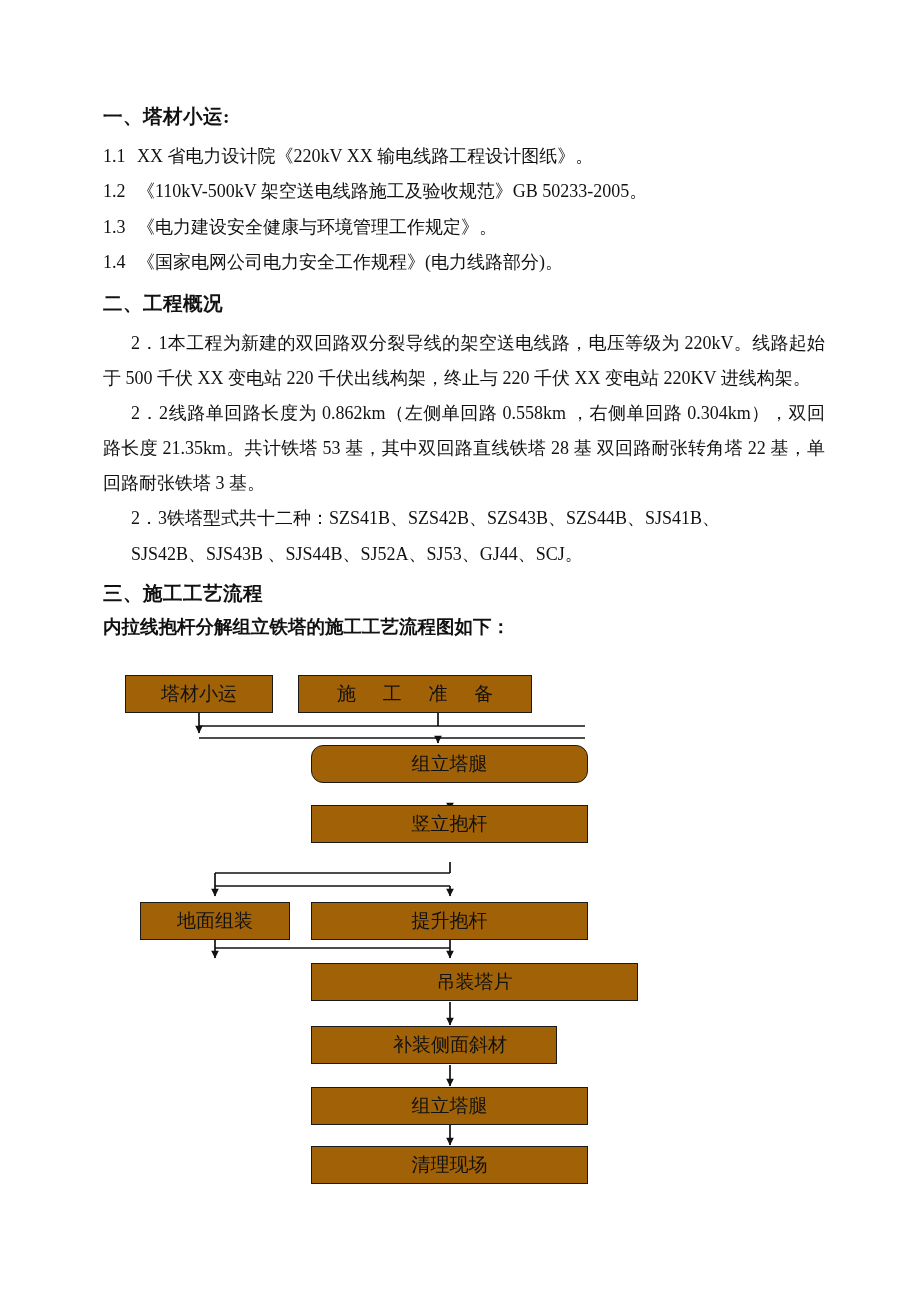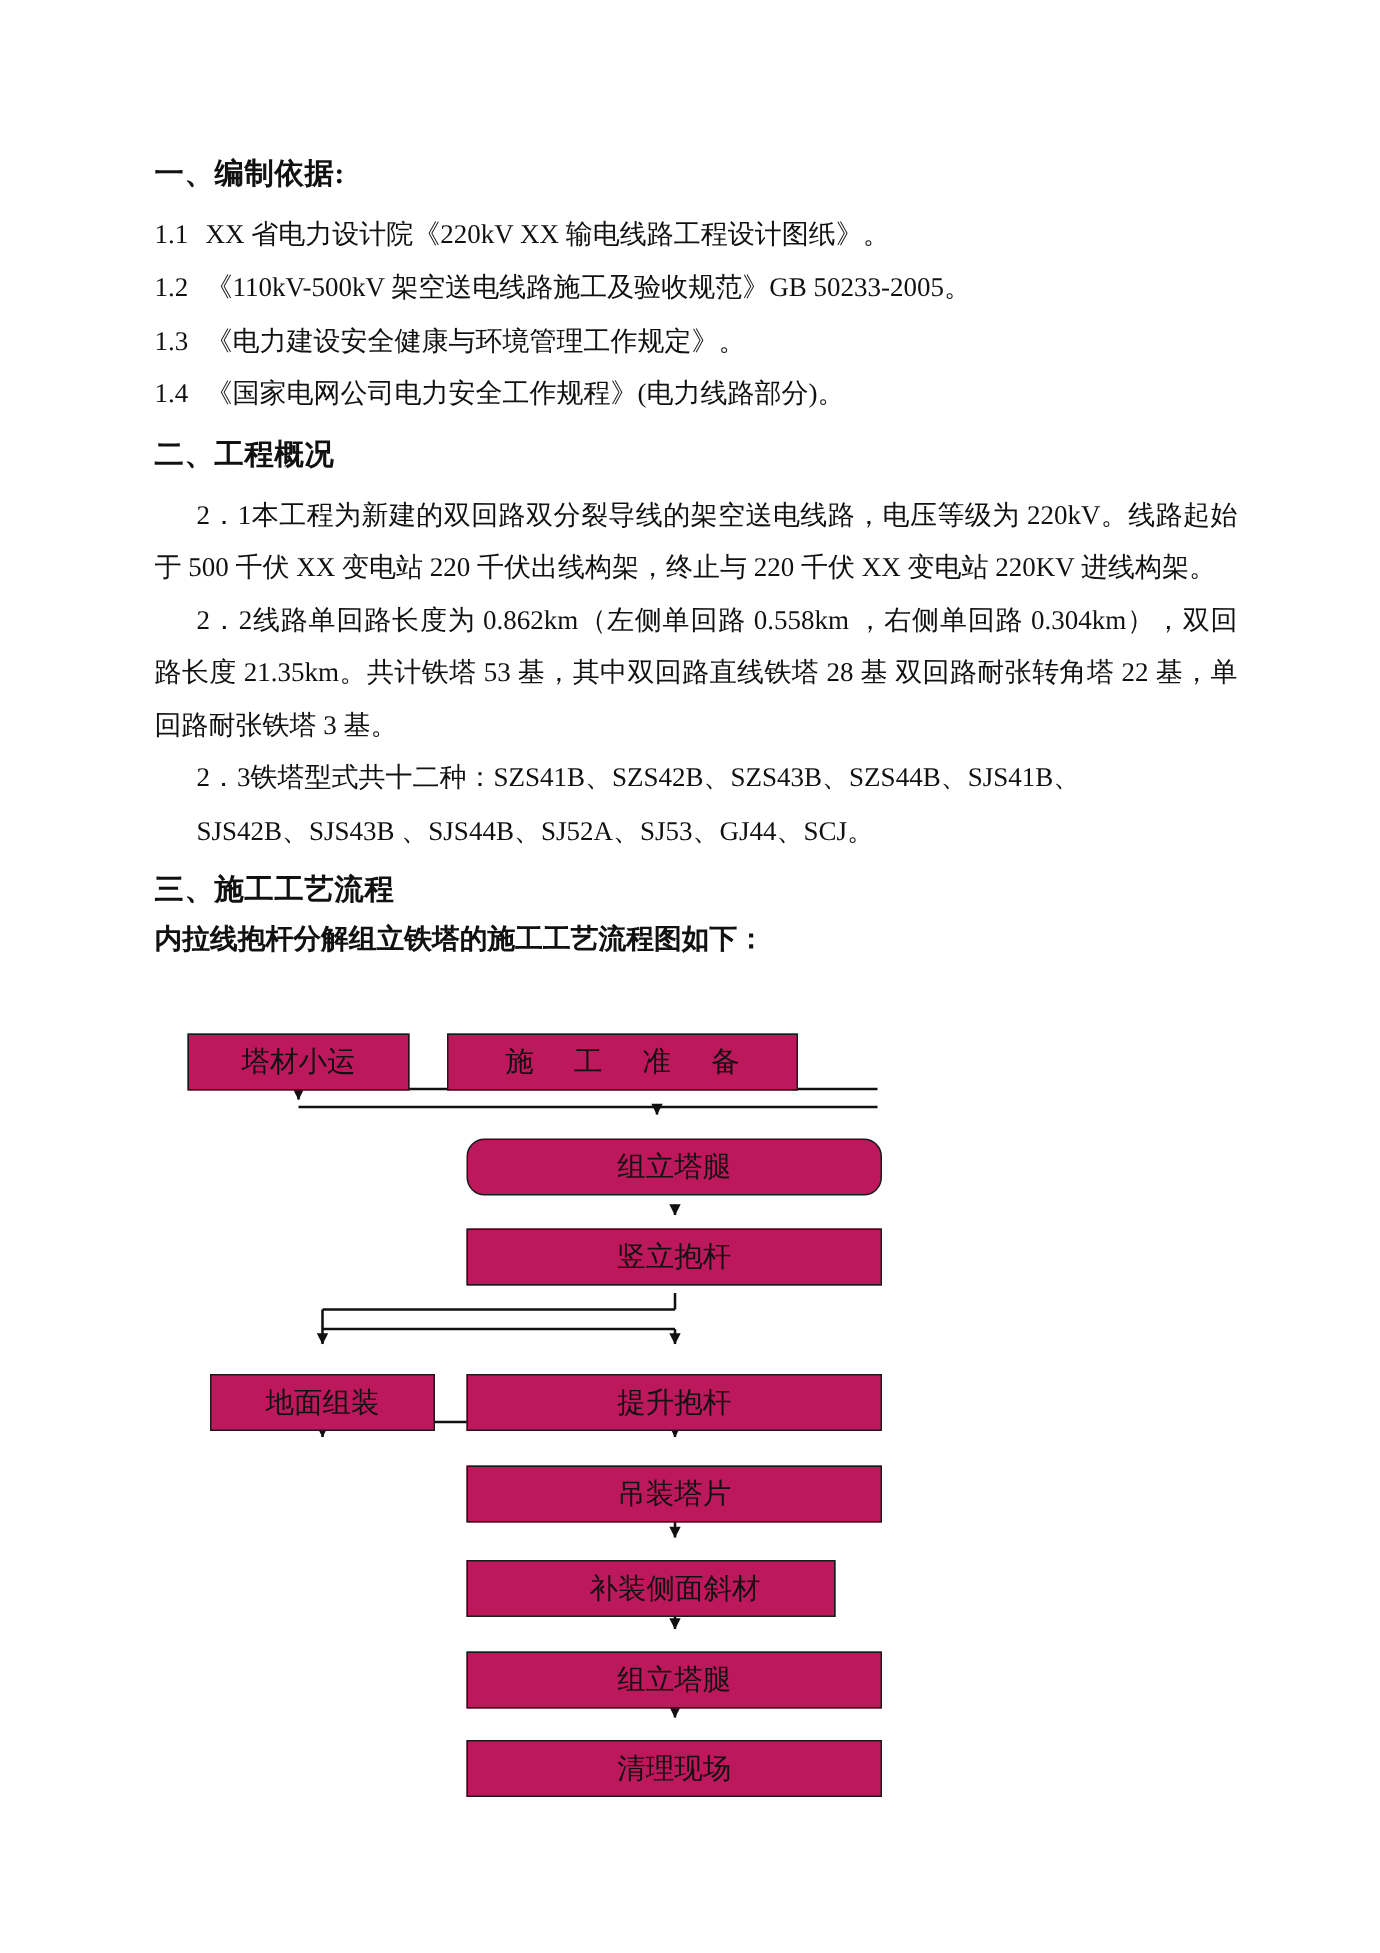--- a/index.html
+++ b/index.html
@@ -78,39 +78,38 @@
     left: 0;
     top: 0;
     width: 920px;
     height: 1302px;
     pointer-events: none;
   }
   .fbox {
     position: absolute;
     box-sizing: border-box;
     border: 1.4px solid #1a1a1a;
-    background: #be185d;
+    background: #a16207;
     display: flex;
     align-items: center;
     justify-content: center;
     font-size: 19px;
     color: #111111;
     font-family: "Liberation Serif", "DejaVu Serif", serif;
-    margin-top: 14px;
   }
   .fbox.spaced { letter-spacing: 11px; text-indent: 11px; }
 </style>
 </head>
 <body>
 
 <div id="page">
 
   <div class="content">
 
-    <div class="h1">一、编制依据:</div>
+    <div class="h1">一、塔材小运:</div>
 
     <p class="item">
       <span class="num">1.1</span><span>XX 省电力设计院《220kV XX 输电线路工程设计图纸》。</span>
     </p>
     <p class="item">
       <span class="num">1.2</span><span>《110kV-500kV 架空送电线路施工及验收规范》GB 50233-2005。</span>
     </p>
     <p class="item">
       <span class="num">1.3</span><span>《电力建设安全健康与环境管理工作规定》。</span>
     </p>
@@ -183,21 +182,21 @@
   <div class="fbox spaced" style="left:298px; top:675px; width:234px; height:38px;">施  工  准  备</div>
 
   <div class="fbox" style="left:311px; top:745px; width:277px; height:38px;border-radius:12px;">组立塔腿</div>
 
   <div class="fbox" style="left:311px; top:805px; width:277px; height:38px;">竖立抱杆</div>
 
   <div class="fbox" style="left:140px; top:902px; width:150px; height:38px;">地面组装</div>
 
   <div class="fbox" style="left:311px; top:902px; width:277px; height:38px;">提升抱杆</div>
 
-  <div class="fbox" style="left:311px; top:963px; width:277px; height:38px;">吊装塔片</div>
+  <div class="fbox" style="left:311px; top:963px; width:327px; height:38px;">吊装塔片</div>
 
   <div class="fbox" style="left:311px; top:1026px; width:246px; height:38px;padding-left:32px;">补装侧面斜材</div>
 
   <div class="fbox" style="left:311px; top:1087px; width:277px; height:38px;">组立塔腿</div>
 
   <div class="fbox" style="left:311px; top:1146px; width:277px; height:38px;">清理现场</div>
 
 </div>
 
 </body></html>

